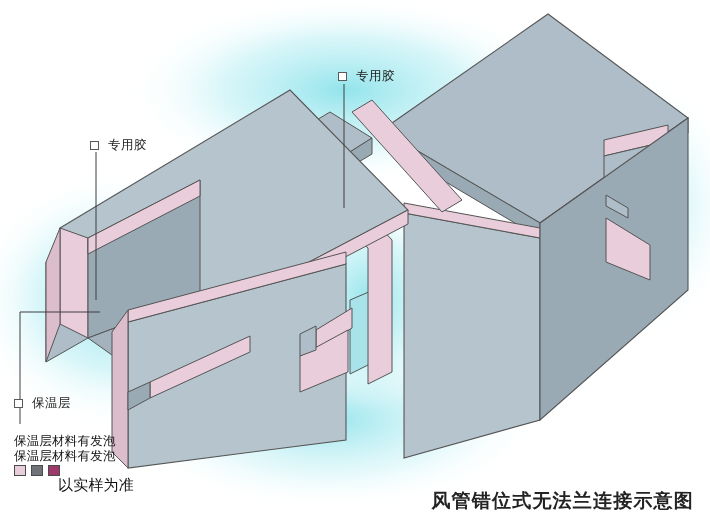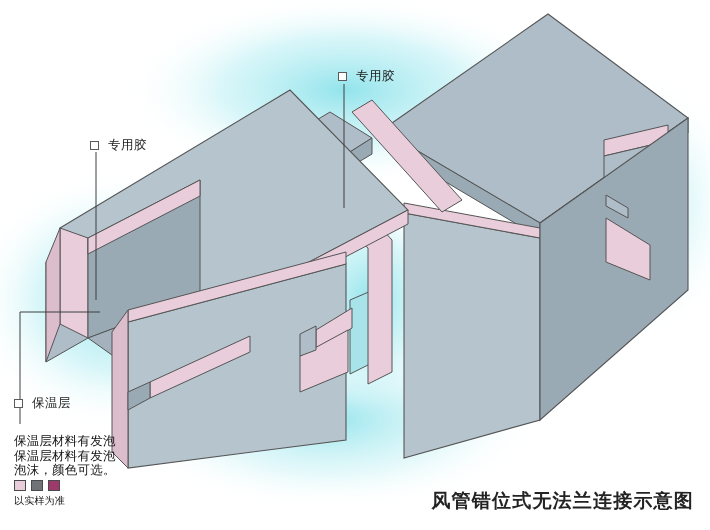--- a/index.html
+++ b/index.html
@@ -79,25 +79,26 @@
     margin-top: 2px;
     margin-bottom: 2px;
   }
   #swatches .sw {
     width: 12px;
     height: 11px;
     border: 1.4px solid #4a4a4a;
     box-sizing: border-box;
   }
   #legend-footer {
-    font-size: 10px;
+    font-size: 15px;
     line-height: 15px;
     color: #111111;
     letter-spacing: 0.2px;
     white-space: nowrap;
+    margin-left: 44px;
   }
 
   
   #figure-title {
     position: absolute;
     right: 16px;
     bottom: 16px;
     font-size: 19px;
     font-weight: bold;
     color: #232323;
@@ -221,21 +222,20 @@
   </div>
 
   <div class="label" id="label-insul">
     <span class="bullet"></span>
     <span class="txt">保温层</span>
   </div>
 
   <div id="legend-note">
     <div class="note-line">保温层材料有发泡</div>
     <div class="note-line">保温层材料有发泡</div>
-    <div class="note-line">泡沫，颜色可选。</div>
 
     <div id="swatches">
       <span class="sw" style="background:#e9cddb"></span>
       <span class="sw" style="background:#6f7276"></span>
       <span class="sw" style="background:#9e3a6b"></span>
     </div>
 
     <div id="legend-footer">以实样为准</div>
   </div>
 

